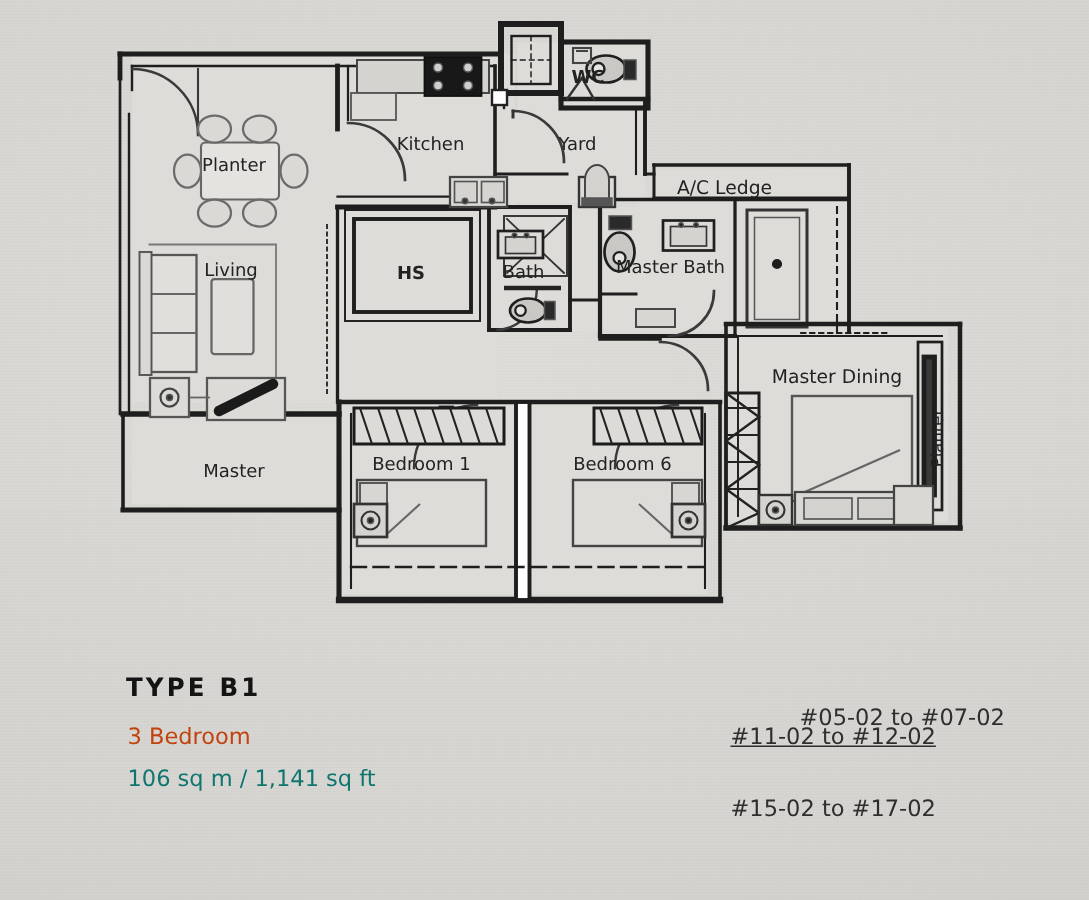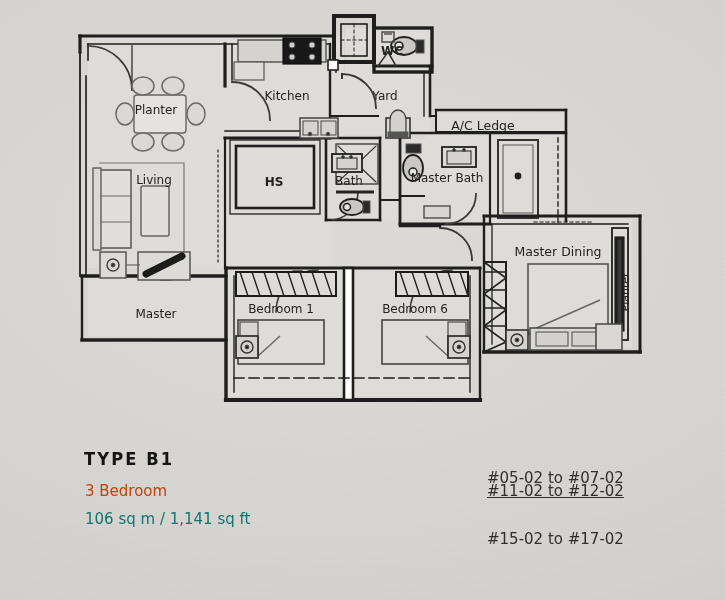--- a/index.html
+++ b/index.html
@@ -28,21 +28,21 @@
   .txt{position:absolute;color:#2b2b2b;white-space:nowrap;}
   #type-title{
     left:84px;top:449px;font-size:17px;font-weight:bold;
     letter-spacing:2.2px;color:#141414;
     font-family:"DejaVu Sans", sans-serif;
     transform:scaleX(.96);transform-origin:left center;
   }
   #type-sub{left:85px;top:482px;font-size:15px;color:#c2410c;}
   #type-area{left:85px;top:510px;font-size:15px;color:#0f766e;}
   .unit{left:487px;font-size:15px;color:#2e2e2e;}
-  #unit0{top:469px;}
+  #unit0{top:469px;margin-left:46px;}
   #unit1{top:482px;text-decoration:underline;}
   #unit2{top:530px;}
 
   
   #watermark{
     position:absolute;left:150px;top:268px;width:420px;height:85px;
     font-size:74px;font-weight:bold;letter-spacing:3px;
     color:rgba(255,255,255,.40);
     text-shadow:0 1px 0 rgba(255,255,255,.25);
     font-family:"Liberation Serif", serif;

